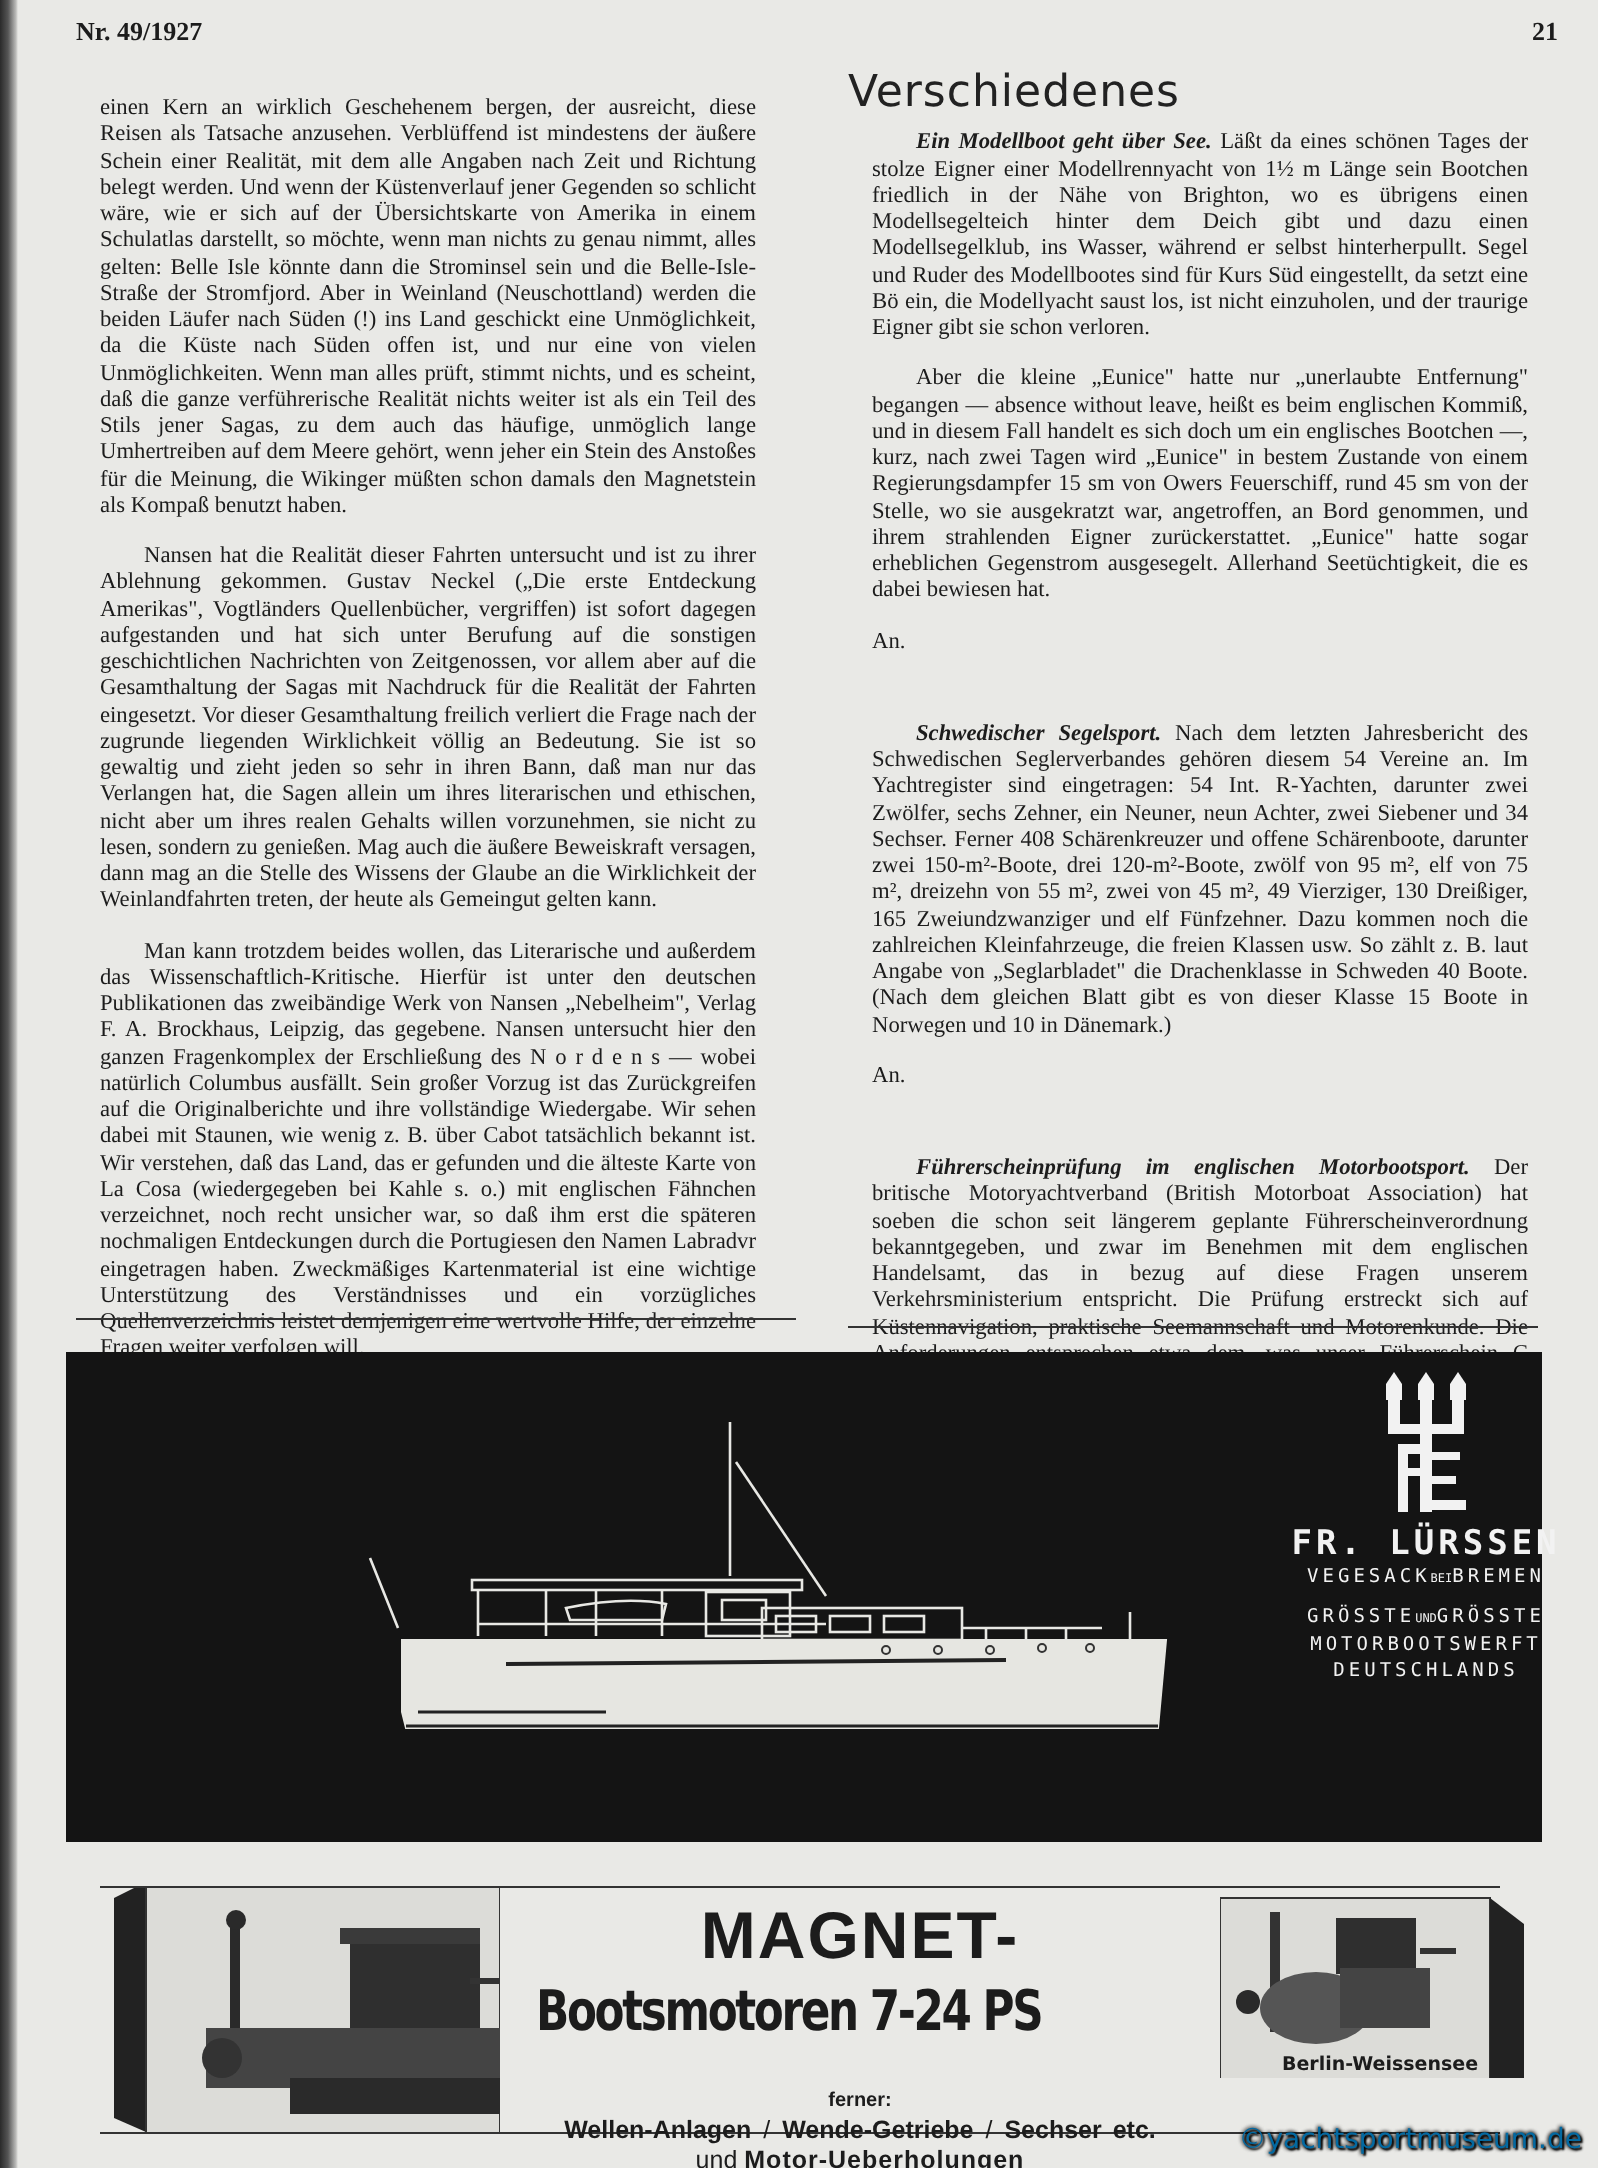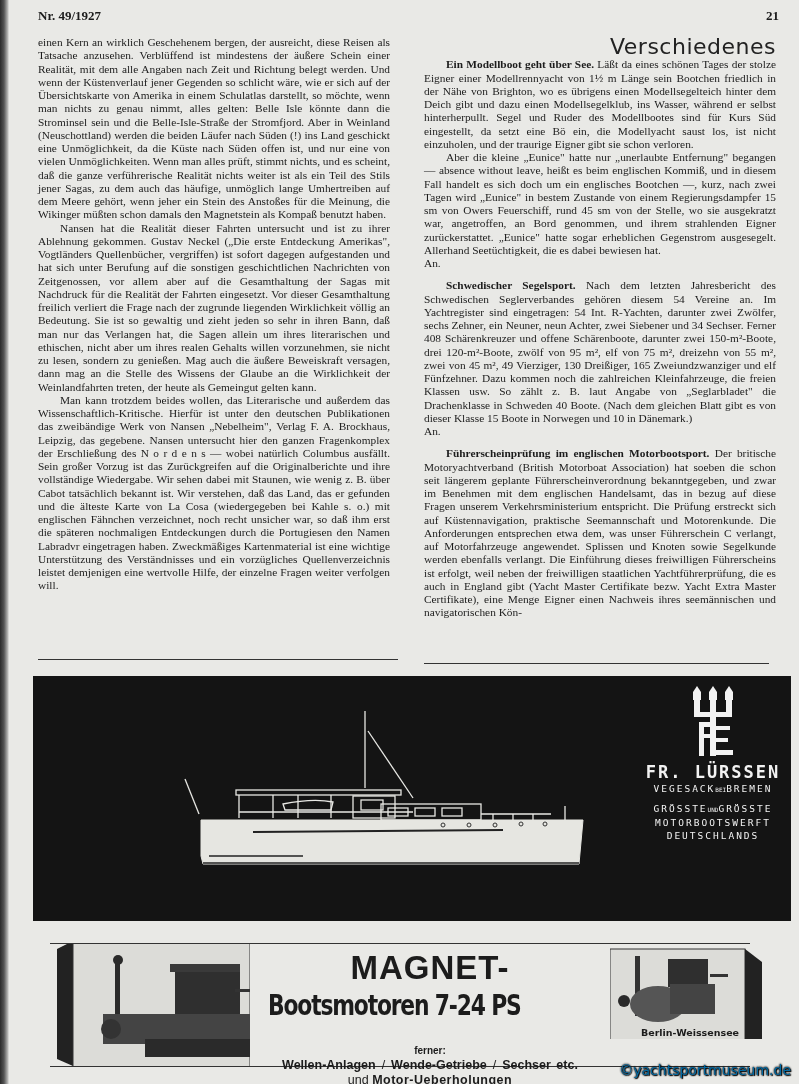--- a/index.html
+++ b/index.html
@@ -13,42 +13,41 @@
     position:absolute; left:0; top:0; width:9px; height:1084px;
     background:linear-gradient(90deg,#2a2a2a 0,#555 4px,#bdbdbb 8px,#e9e9e6 9px);
   }
   .page-header { position:absolute; top:8px; font-weight:bold; font-size:13px; }
   .issue { left:38px; }
   .pageno { right:20px; }
   .col {
     position:absolute; top:36px; width:352px;
     font-size:11.35px; line-height:13.25px; text-align:justify; hyphens:manual;
   }
-  .col p { margin:0; }
+  .col p { margin:12px; }
   .col p.indent { text-indent:22px; }
   .left { left:38px; }
   .right { left:424px; width:352px; top:40px; }
   .section-title {
-    font-family:"DejaVu Sans", sans-serif; font-size:22px; text-align:right;
+    font-family:"DejaVu Sans", sans-serif; font-size:22px; text-align:left;
     margin:0 0 5px 0; letter-spacing:0.5px; font-weight:normal; color:#222;
   }
-  .run-in { font-weight:bold; }
+  .run-in { font-weight:bold;font-style:italic; }
   .sig { }
   .gap { height:9px; }
   .rule {
     position:absolute; height:0; border-top:1.5px solid #333;
   }
   .rule-left { left:38px; width:360px; top:659px; }
   .rule-right { left:424px; width:345px; top:663px; }
 
   
   .ad-luerssen {
     position:absolute; left:33px; top:676px; width:738px; height:245px;
     background:#141414;
-    padding-left:20px;
   }
   .boat { position:absolute; left:80px; top:30px; width:480px; height:170px; }
   .logo { position:absolute; left:610px; top:10px; width:140px; text-align:center; color:#f2f2f2; }
   .logo-mark { width:44px; height:70px; margin:0 auto 6px auto; display:block; }
   .logo .brand {
     font-family:"DejaVu Sans Mono", monospace; font-weight:bold; font-size:17px;
     letter-spacing:2px; margin-top:2px;
   }
   .logo .loc, .logo .tag {
     font-family:"DejaVu Sans Mono", monospace; font-size:9.5px; letter-spacing:2px;

